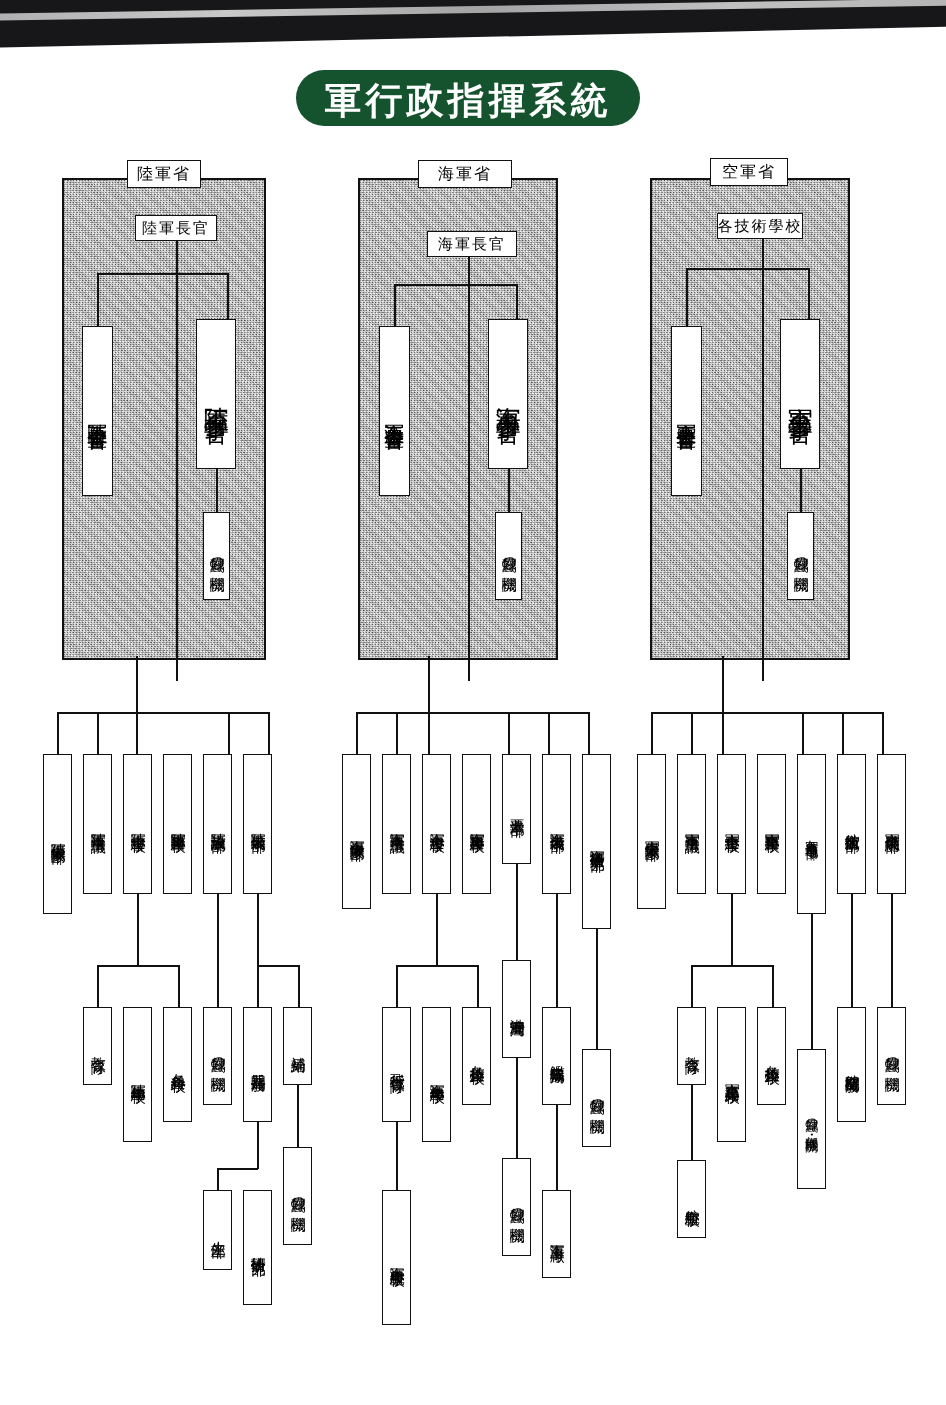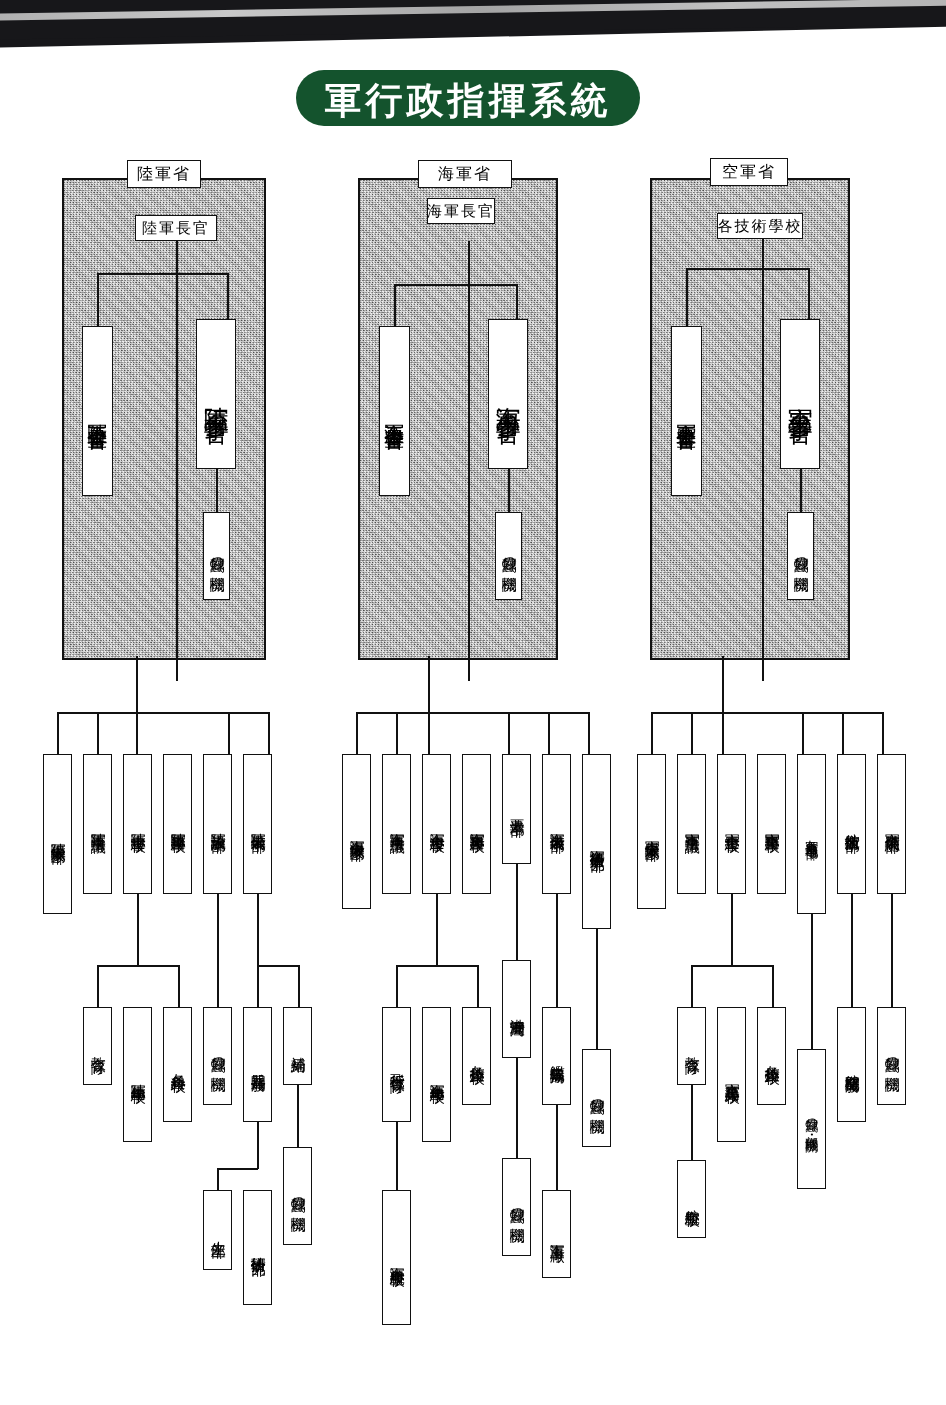--- a/index.html
+++ b/index.html
@@ -165,21 +165,21 @@
 <div class="vbox t15" style="left:283px;top:1147px;width:29px;height:98px;">
   <span>隸屬の機關</span>
   </div>
 
 <div class="panel" style="left:358px;top:178px;width:196px;height:478px;"></div>
 
 <div class="hbox" style="left:418px;top:160px;width:94px;height:28px;">
   <span>海軍省</span>
 </div>
 
-<div class="hbox" style="left:427px;top:198px;width:68px;height:26px;font-size:15px;">
+<div class="hbox" style="left:427px;top:231px;width:90px;height:26px;font-size:15px;">
   <span>海軍長官</span>
 </div>
 
 <div class="ln lv2" style="left:468px;top:241px;height:440px;"></div>
 <div class="ln lh2" style="left:394px;top:284px;width:124px;"></div>
 <div class="ln lv2" style="left:394px;top:284px;height:42px;"></div>
 <div class="ln lv2" style="left:516px;top:284px;height:35px;"></div>
 
 <div class="vbox t20" style="left:379px;top:326px;width:31px;height:170px;">
   <span>海軍公正審査會</span>

